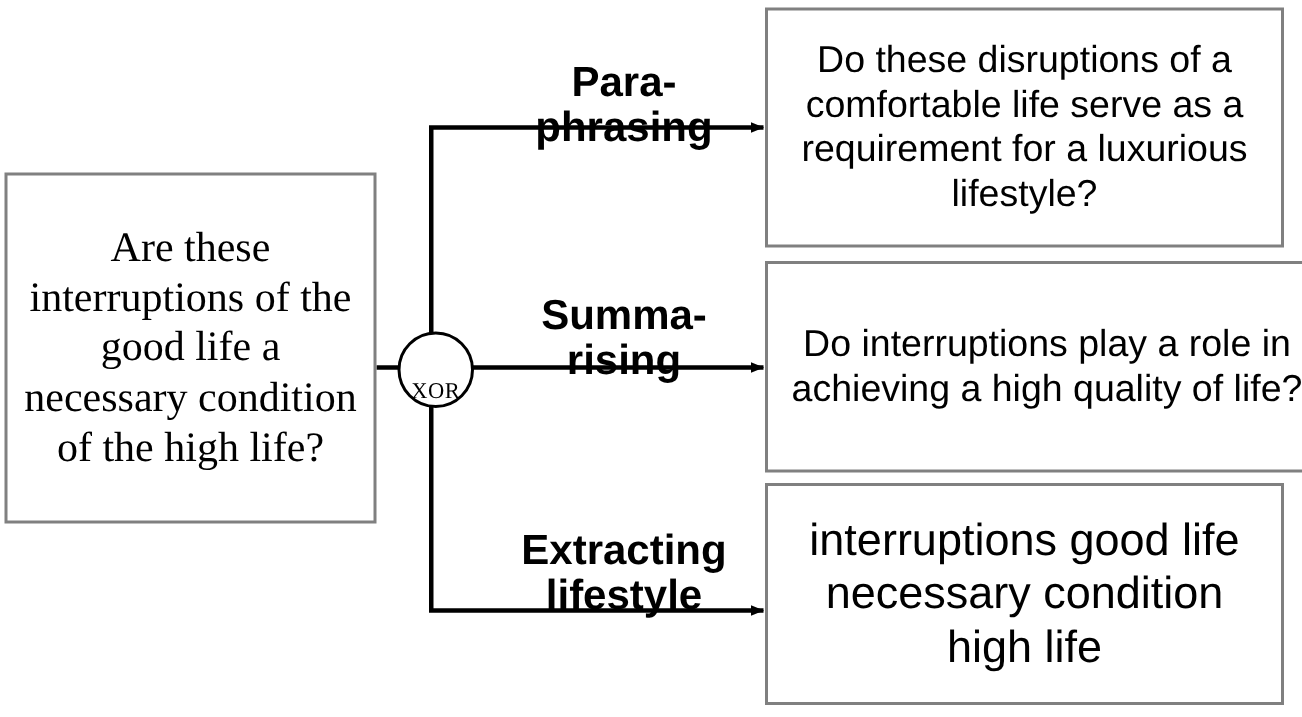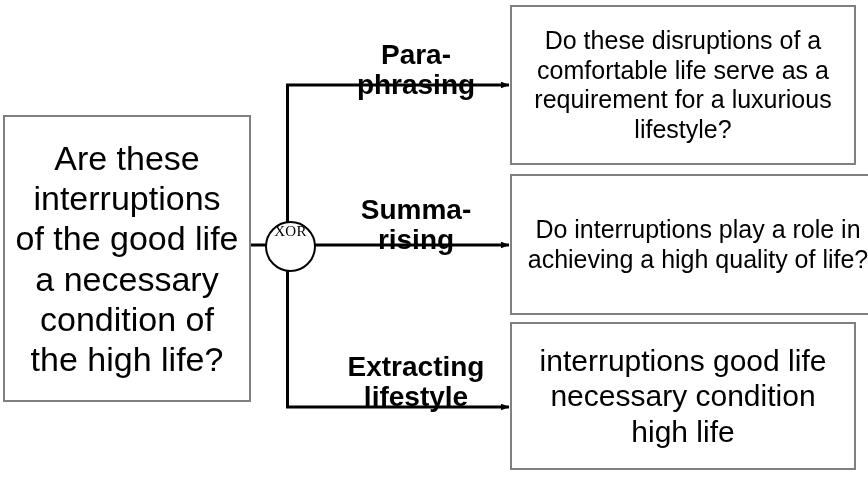--- a/index.html
+++ b/index.html
@@ -25,22 +25,23 @@
     justify-content: center;
     text-align: center;
     color: #000000;
     line-height: 1.18;
     padding: 4px 10px;
   }
   #source-box {
     left: 3px;
     top: 115px;
     width: 248px;
-    height: 287px;
-    font-size: 34px;
+    height: 234px;
+    font-size: 28px;
+    font-family: Liberation Serif, serif;
   }
   #target-box-1 {
     left: 510px;
     top: 5px;
     width: 346px;
     height: 160px;
     font-size: 25px;
   }
   #target-box-2 {
     left: 510px;
@@ -97,21 +98,21 @@
   #xor-gate {
     position: absolute;
     left: 265px;
     top: 221px;
     width: 47px;
     height: 47px;
     border: 2.5px solid #000000;
     border-radius: 50%;
     background: #ffffff;
     display: flex;
-    align-items: flex-start;
+    align-items: flex-end;
     justify-content: center;
     font-family: "Liberation Serif", serif;
     font-size: 15px;
     color: #000000;
     letter-spacing: 0.3px;
   }
 </style>
 </head>
 <body>
 

